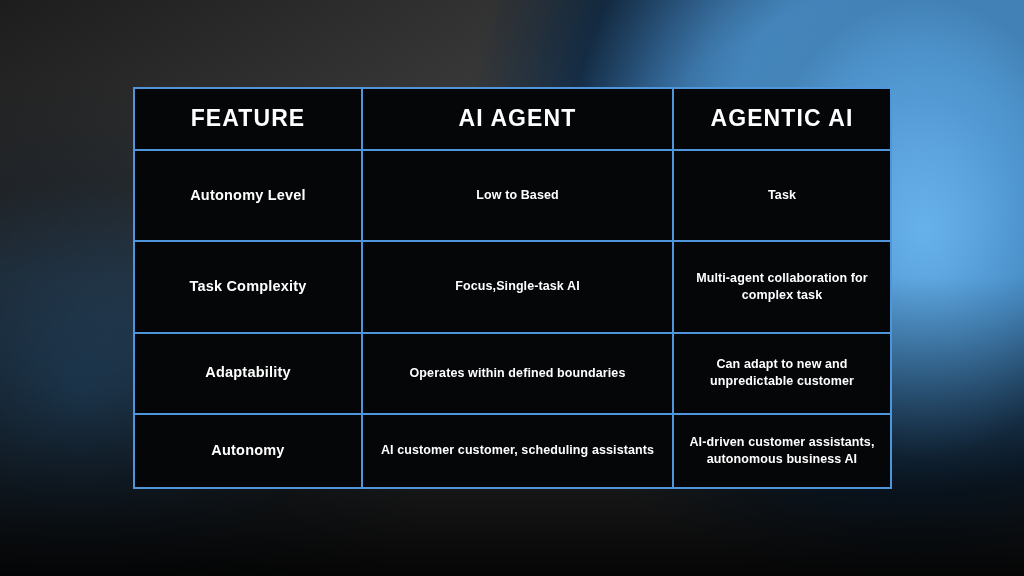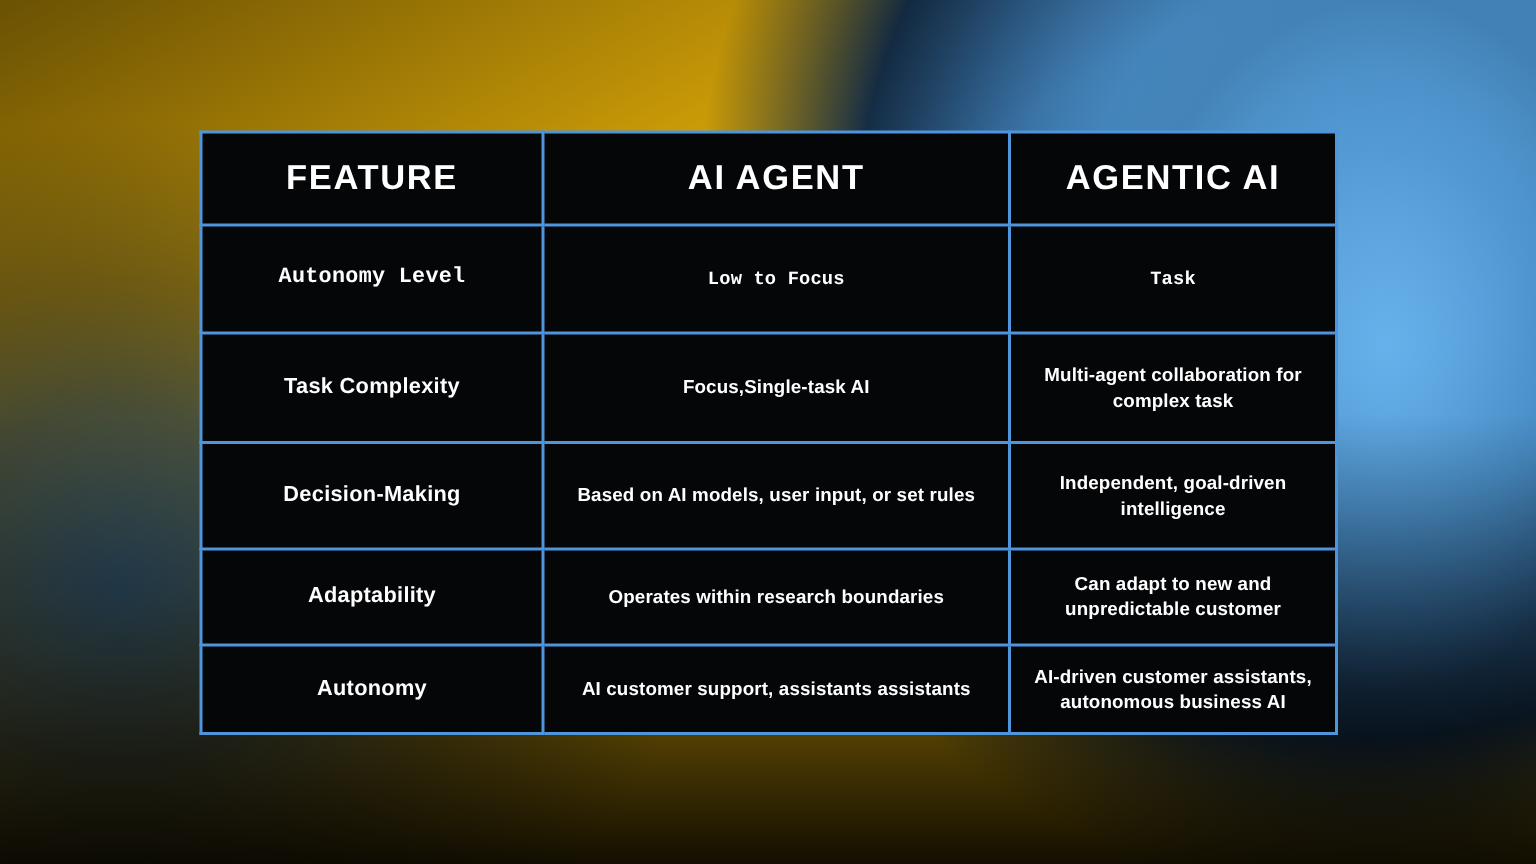--- a/index.html
+++ b/index.html
@@ -8,21 +8,21 @@
     width:1024px; height:576px;
     overflow:hidden;
     background:#000;
     font-family:"Liberation Sans", sans-serif;
   }
 
   
   #stage {
     position:relative;
     width:1024px; height:576px;
-    background:#eab308;
+    background:#404040;
     overflow:hidden;
   }
 
   
   .glow-right {
     position:absolute;
     right:-340px; top:-300px;
     width:900px; height:900px;
     background:radial-gradient(closest-side,
         #6FB6F0 0%,
@@ -110,21 +110,21 @@
   }
 
   
   td.value-cell {
     font-size:12.5px;
     font-weight:bold;
     letter-spacing:0.1px;
   }
 
   
-  tr.body-row-0 td { height:72px;font-family:Liberation Mono, monospace; }
+  tr.body-row-0 td { height:72px; }
   tr.body-row-1 td { height:73px; }
   tr.body-row-2 td { height:71px; }
   tr.body-row-3 td { height:64px; }
   tr.body-row-4 td { height:59px; }
 
   
   th.col-agentic           { background:linear-gradient(105deg,#0D1C2B 0%, #24506F 55%, #356F96 100%);margin-top:10px; }
   tr.body-row-0 td.col-agentic { background:linear-gradient(105deg,#0B1825 0%, #1F4561 55%, #2E6185 100%); }
   tr.body-row-1 td.col-agentic { background:linear-gradient(105deg,#08121C 0%, #152F43 60%, #1F4462 100%); }
   tr.body-row-2 td.col-agentic { background:linear-gradient(105deg,#060D14 0%, #0D1E2C 62%, #132B3E 100%); }
@@ -159,43 +159,38 @@
       <tr class="thead-row">
         <th class="col-feature">FEATURE</th>
         <th class="col-aiagent">AI AGENT</th>
         <th class="col-agentic">AGENTIC AI</th>
       </tr>
     </thead>
 
     <tbody>
       <tr class="body-row-0">
         <td class="feature-cell col-feature">Autonomy Level</td>
-        <td class="value-cell col-aiagent">Low to Focus</td>
+        <td class="value-cell col-aiagent">Low to Based</td>
         <td class="value-cell col-agentic">Task</td>
       </tr>
 
       <tr class="body-row-1">
         <td class="feature-cell col-feature">Task Complexity</td>
         <td class="value-cell col-aiagent">Focus,Single-task AI</td>
         <td class="value-cell col-agentic">Multi-agent collaboration for complex task</td>
       </tr>
 
-      <tr class="body-row-2">
-        <td class="feature-cell col-feature">Decision-Making</td>
-        <td class="value-cell col-aiagent">Based on AI models, user input, or set rules</td>
-        <td class="value-cell col-agentic">Independent, goal-driven intelligence</td>
-      </tr>
 
       <tr class="body-row-3">
         <td class="feature-cell col-feature">Adaptability</td>
-        <td class="value-cell col-aiagent">Operates within research boundaries</td>
+        <td class="value-cell col-aiagent">Operates within defined boundaries</td>
         <td class="value-cell col-agentic">Can adapt to new and unpredictable customer</td>
       </tr>
 
       <tr class="body-row-4">
         <td class="feature-cell col-feature">Autonomy</td>
-        <td class="value-cell col-aiagent">AI customer support, assistants assistants</td>
+        <td class="value-cell col-aiagent">AI customer customer, scheduling assistants</td>
         <td class="value-cell col-agentic">AI-driven customer assistants, autonomous business AI</td>
       </tr>
     </tbody>
   </table>
 
 </div>
 
 </body></html>

